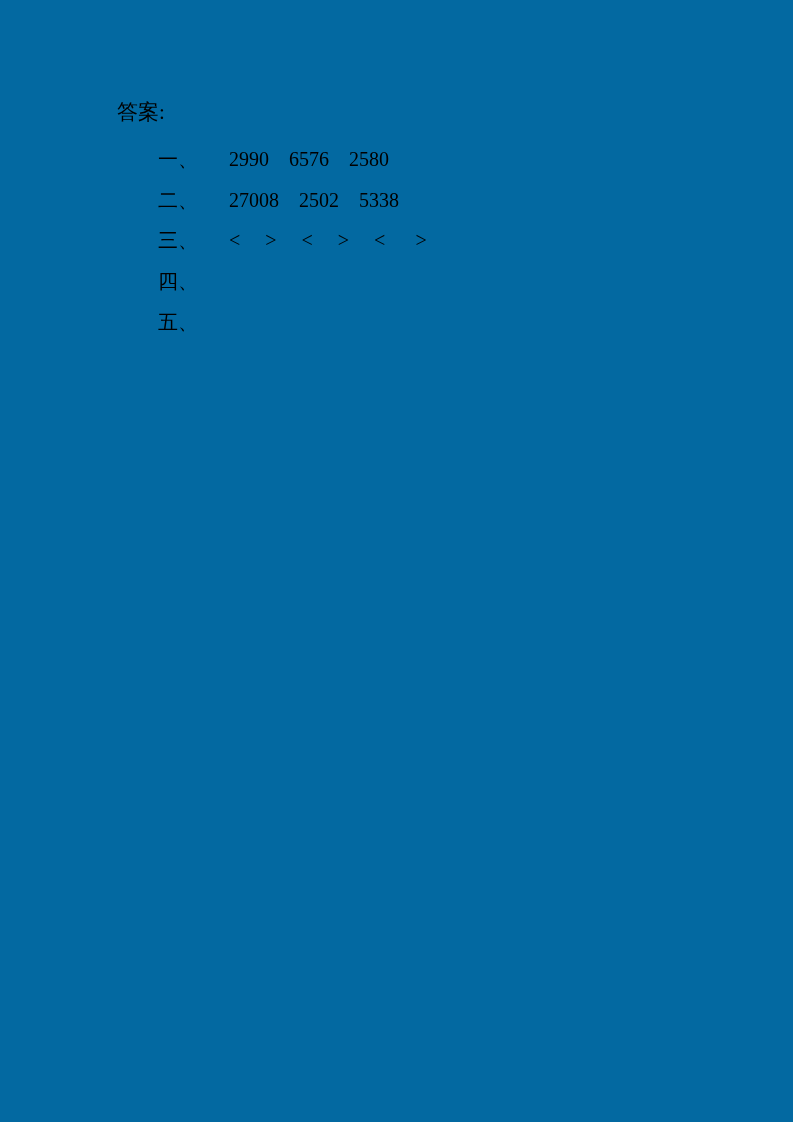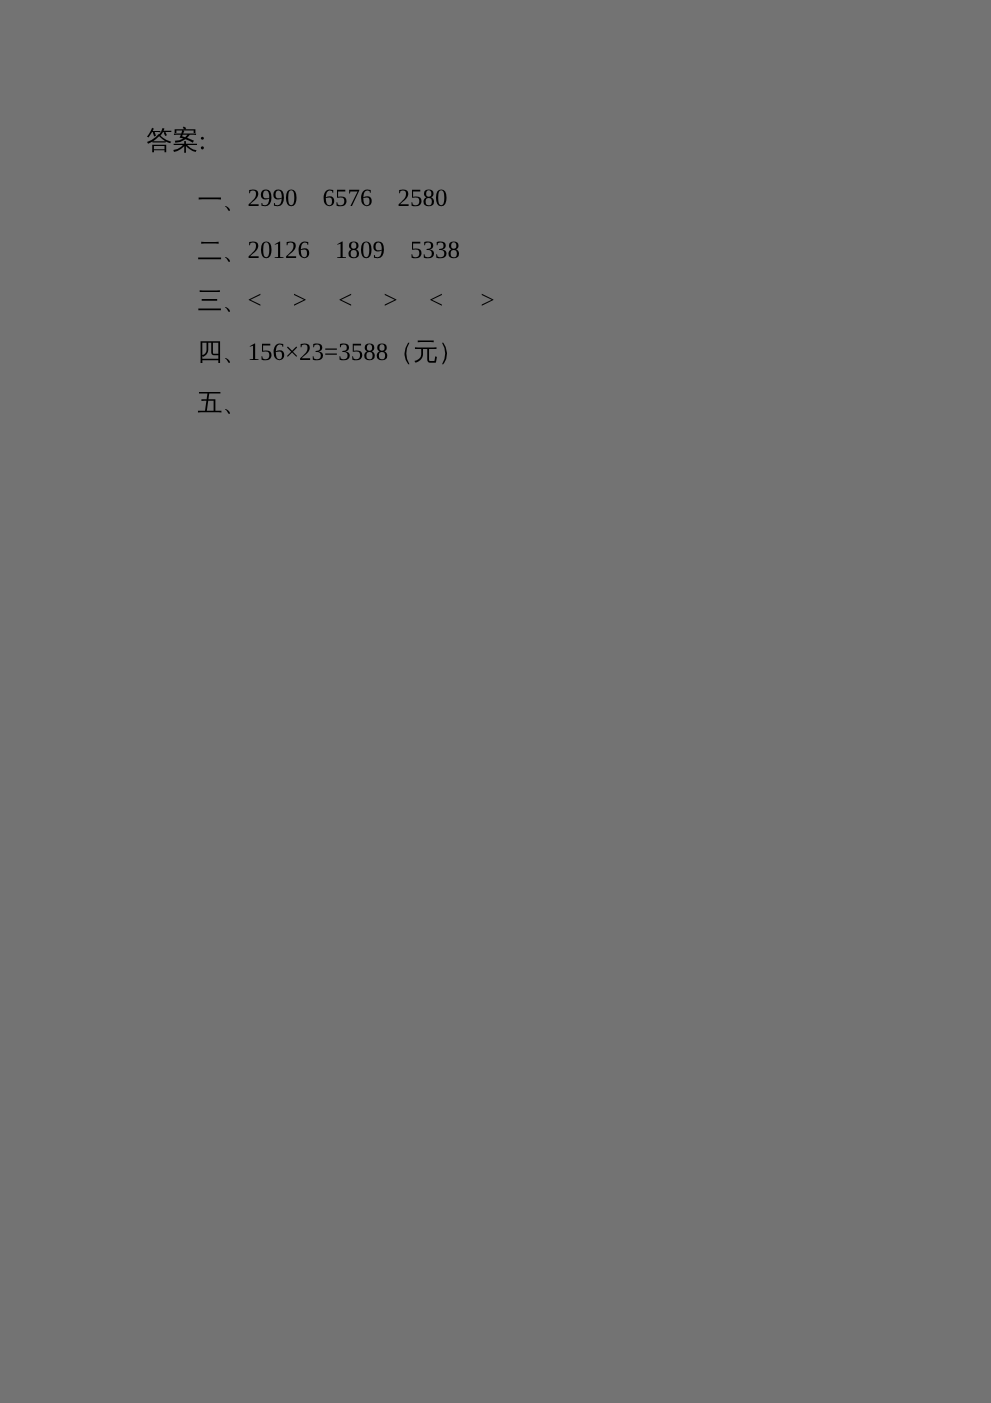--- a/index.html
+++ b/index.html
@@ -4,21 +4,21 @@
 <style>
   html, body {
     margin: 0;
     padding: 0;
     background: #ffffff;
   }
   .page {
     position: relative;
     width: 793px;
     height: 1122px;
-    background: #737373;
+    background: #0369a1;
     overflow: hidden;
     font-family: "Liberation Serif", "DejaVu Serif", serif;
     color: #000000;
   }
   .heading {
     position: absolute;
     left: 117px;
     top: 100px;
     font-size: 21px;
     line-height: 24px;
@@ -35,45 +35,46 @@
     display: flex;
     align-items: center;
     font-size: 20px;
     white-space: pre;
   }
   .answer-label {
     white-space: pre;
   }
   .answer-content {
     white-space: pre;
+    margin-left: 31px;
   }
 </style>
 </head>
 <body>
 
 <div class="page">
 
   <div class="heading">答案:</div>
 
   <div class="answers">
 
     <div class="answer-line">
       <span class="answer-label">一、</span><span class="answer-content">2990    6576    2580</span>
     </div>
 
     <div class="answer-line">
-      <span class="answer-label">二、</span><span class="answer-content">20126    1809    5338</span>
+      <span class="answer-label">二、</span><span class="answer-content">27008    2502    5338</span>
     </div>
 
     <div class="answer-line">
       <span class="answer-label">三、</span><span class="answer-content">&lt;     &gt;     &lt;     &gt;     &lt;      &gt;</span>
     </div>
 
     <div class="answer-line">
-      <span class="answer-label">四、</span><span class="answer-content">156×23=3588（元）</span>
+      <span class="answer-label">四、</span>
     </div>
 
     <div class="answer-line">
       <span class="answer-label">五、</span>
     </div>
 
   </div>
 </div>
 
 </body></html>

